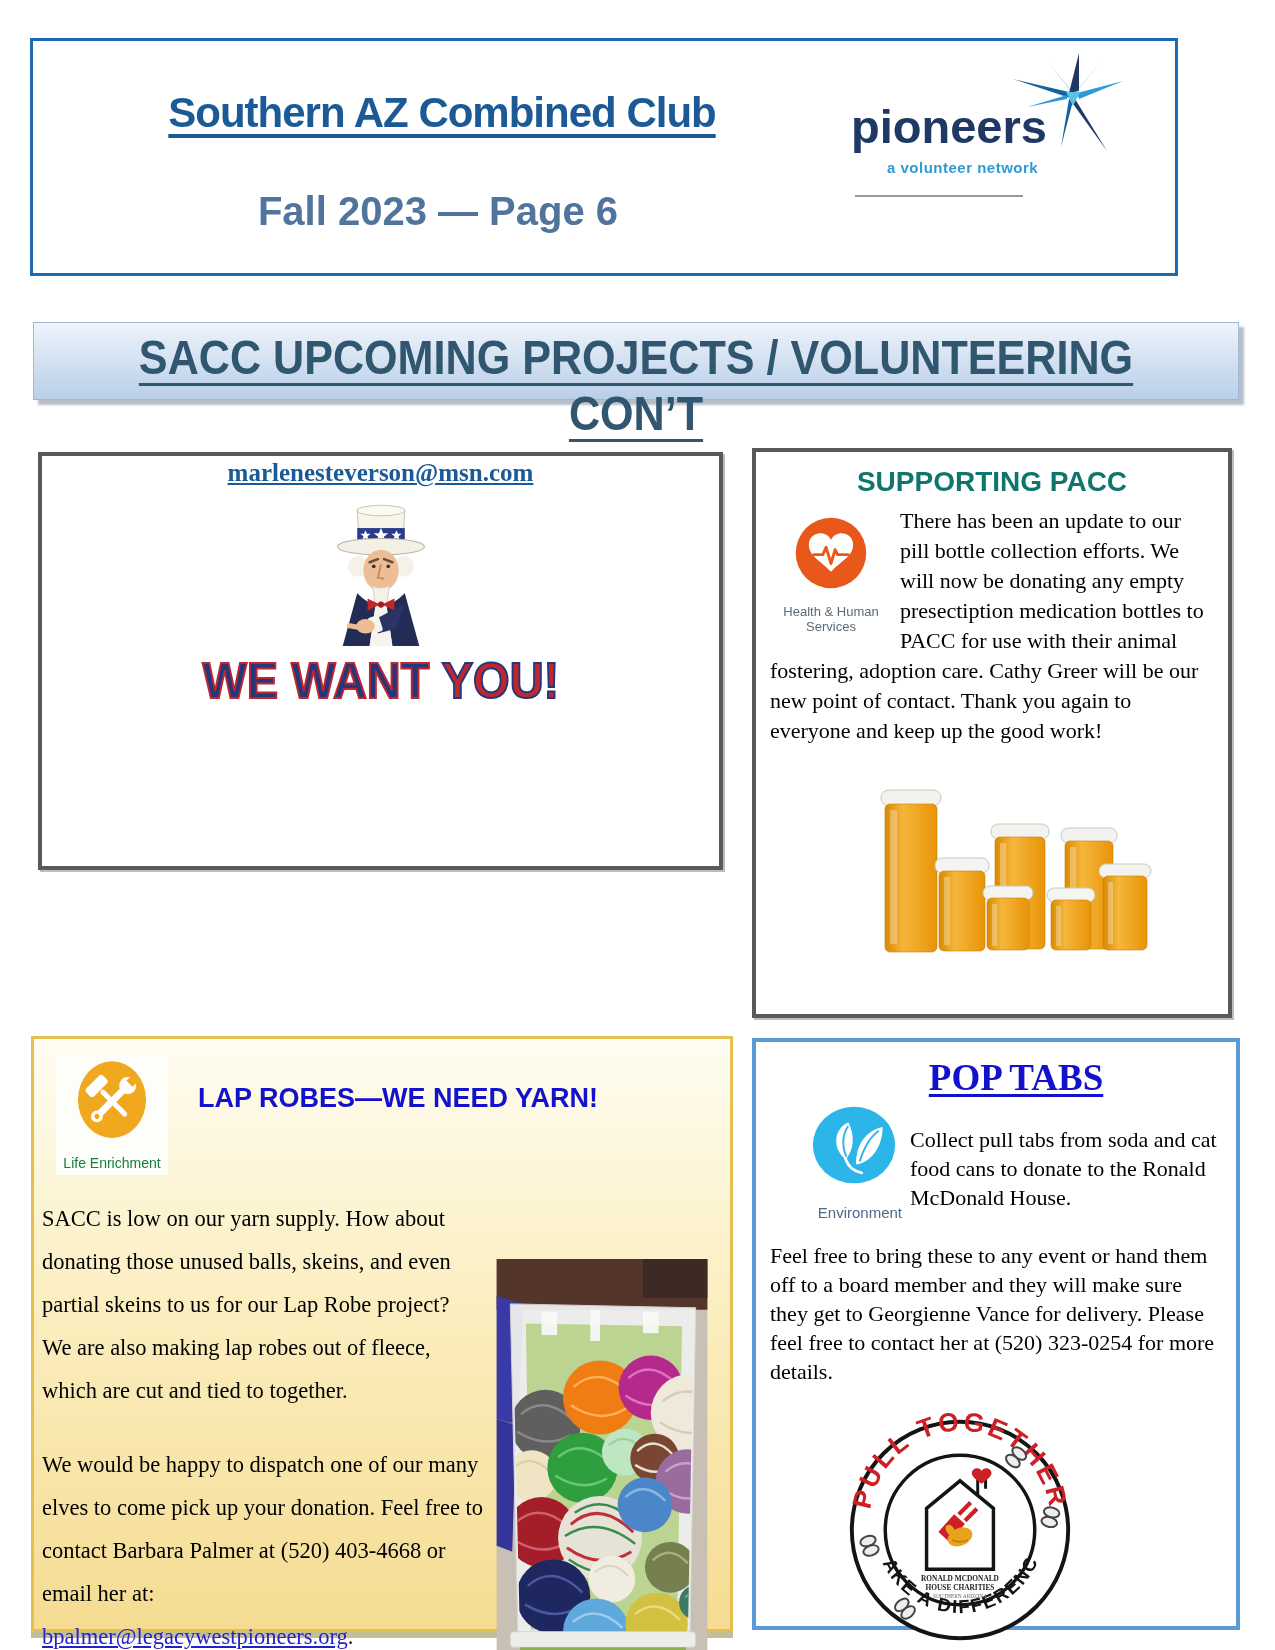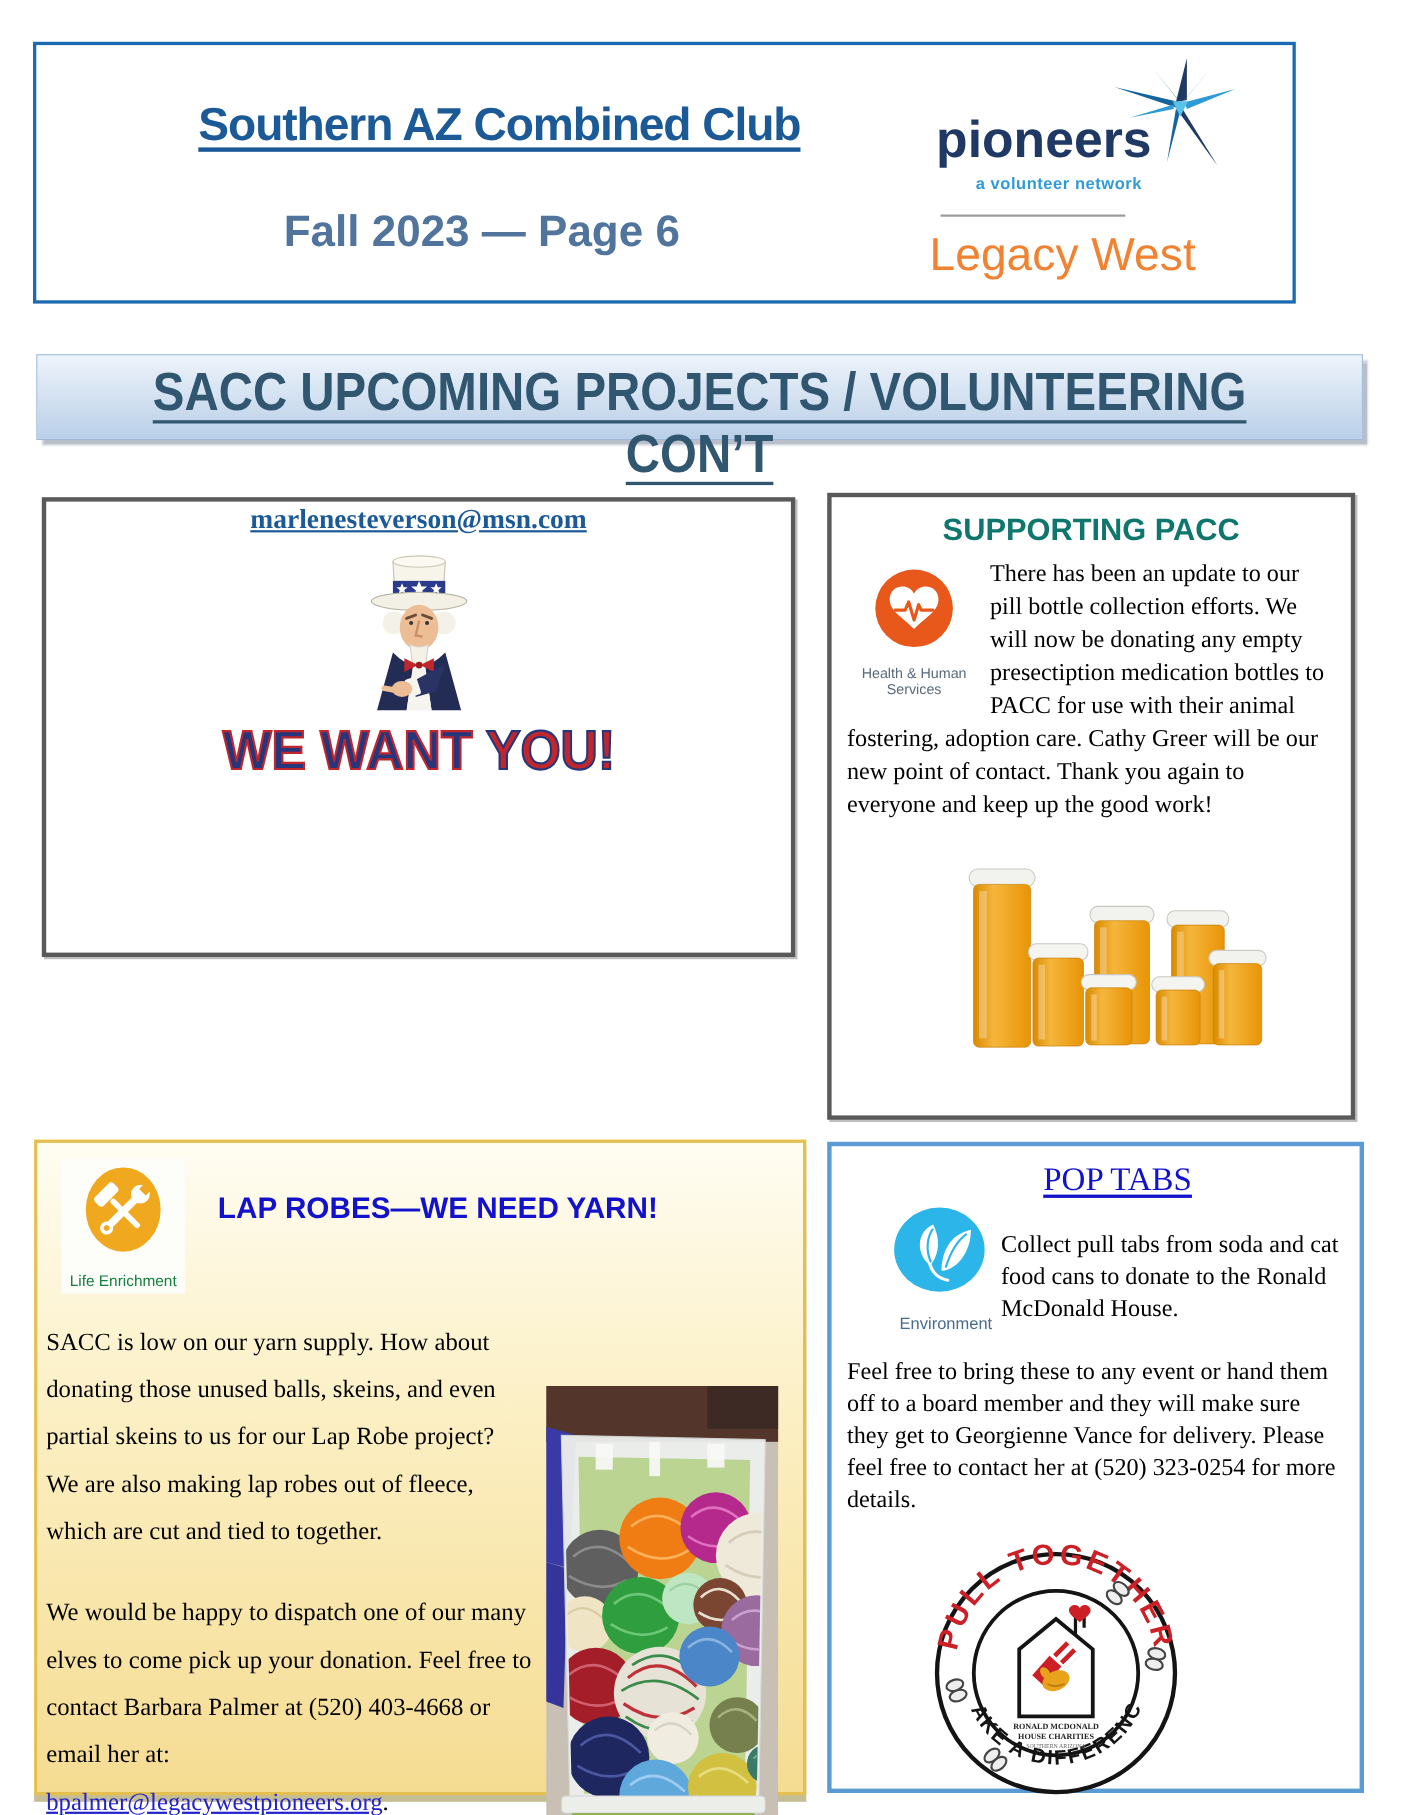--- a/index.html
+++ b/index.html
@@ -1,21 +1,21 @@
 <!DOCTYPE html>
 <html><head>
 <meta charset="utf-8">
 <style>
   html,body{margin:0;padding:0;background:#fff;}
   .page{position:relative;width:1275px;height:1650px;background:#fff;overflow:hidden;
         font-family:"Liberation Serif",serif;color:#000;}
 
   
   .header-box{position:absolute;left:30px;top:38px;width:1142px;height:232px;border:3px solid #1b6ab2;background:#fff;}
-  .main-title{position:absolute;left:16px;top:48px;width:810px;text-align:center;
+  .main-title{position:absolute;left:4px;top:48px;width:810px;text-align:center;
       font-family:"Liberation Sans",sans-serif;font-weight:bold;font-size:42px;color:#1b5a96;
       text-decoration:underline;text-decoration-thickness:4px;text-underline-offset:7px;letter-spacing:-1px;}
   .sub-title{position:absolute;left:0;top:148px;width:810px;text-align:center;
       font-family:"Liberation Sans",sans-serif;font-weight:bold;font-size:40px;color:#50749c;}
   .logo{position:absolute;right:58px;top:14px;width:292px;height:208px;background:#fff;}
   .logo-star{position:absolute;right:-6px;top:-2px;}
   .logo-brand{position:absolute;left:26px;top:44px;font-family:"Liberation Sans",sans-serif;
       font-weight:bold;font-size:47px;color:#1f3864;letter-spacing:0;}
   .logo-tagline{position:absolute;left:62px;top:104px;font-family:"Liberation Sans",sans-serif;
       font-weight:bold;font-size:15px;color:#2e9bd6;letter-spacing:.5px;}
@@ -64,22 +64,22 @@
   .yarn-head{margin:14px 0 0 22px;display:flex;align-items:flex-start;}
   .life-tile{background:#fdfdfa;width:100px;padding:4px 6px 4px;text-align:center;}
   .life-label{font-family:"Liberation Sans",sans-serif;font-size:14px;color:#15803d;margin-top:2px;}
   .yarn-title{font-family:"Liberation Sans",sans-serif;font-weight:bold;font-size:27px;color:#1212cc;
       margin:30px 0 0 30px;}
   .yarn-body{margin:22px 14px 0 8px;font-size:22.5px;line-height:43px;}
   .yarn-photo{float:right;width:216px;height:400px;margin:62px 6px 0 10px;}
   .yarn-para2{margin-top:31px;}
 
   
-  .pop-title{margin-top:14px;text-align:center;font-family:"Liberation Serif",serif;font-weight:normal;
-      font-size:30px;color:#1212cc;text-decoration:underline;text-underline-offset:4px;margin-left:40px;}
+  .pop-title{margin-top:14px;text-align:center;font-family:"Liberation Serif",serif;font-weight:bold;
+      font-size:37px;color:#1212cc;text-decoration:underline;text-underline-offset:4px;margin-left:40px;}
   .pop-body{margin:2px 14px 0 14px;font-size:22px;line-height:29px;}
   .env-float{float:left;width:132px;text-align:right;margin:2px 8px 0 0;}
   .env-label{font-family:"Liberation Sans",sans-serif;font-size:15px;color:#4a6b8a;margin-top:0;}
   .pop-para1{padding-top:24px;}
   .pop-para2{margin-top:29px;}
   .seal-wrap{width:236px;margin:26px 0 0 86px;}
 </style>
 </head>
 <body>
 
@@ -99,21 +99,20 @@
           <polygon points="64,46 56,94 68,48" fill="#1464a0"></polygon>
           <polygon points="62,42 22,54 62,46" fill="#2e9bd6"></polygon>
           <polygon points="72,38 98,6 70,40" fill="#2e9bd6"></polygon>
           <polygon points="66,38 42,8 68,40" fill="#1464a0"></polygon>
           <polygon points="61,39 75,39 68,53" fill="#5bc2e7"></polygon>
         </svg>
       </div>
       <div class="logo-brand">pioneers</div>
       <div class="logo-tagline">a volunteer network</div>
       <div class="logo-divider"></div>
-      <div class="logo-subbrand">Legacy West</div>
     </div>
   </div>
 
   <div class="banner">
     <span class="banner-text">SACC UPCOMING PROJECTS / VOLUNTEERING CON’T</span>
   </div>
 
   <div class="gray-box board-box">
     <div class="board-email">
       <a class="blue-link">marlenesteverson@msn.com</a>

